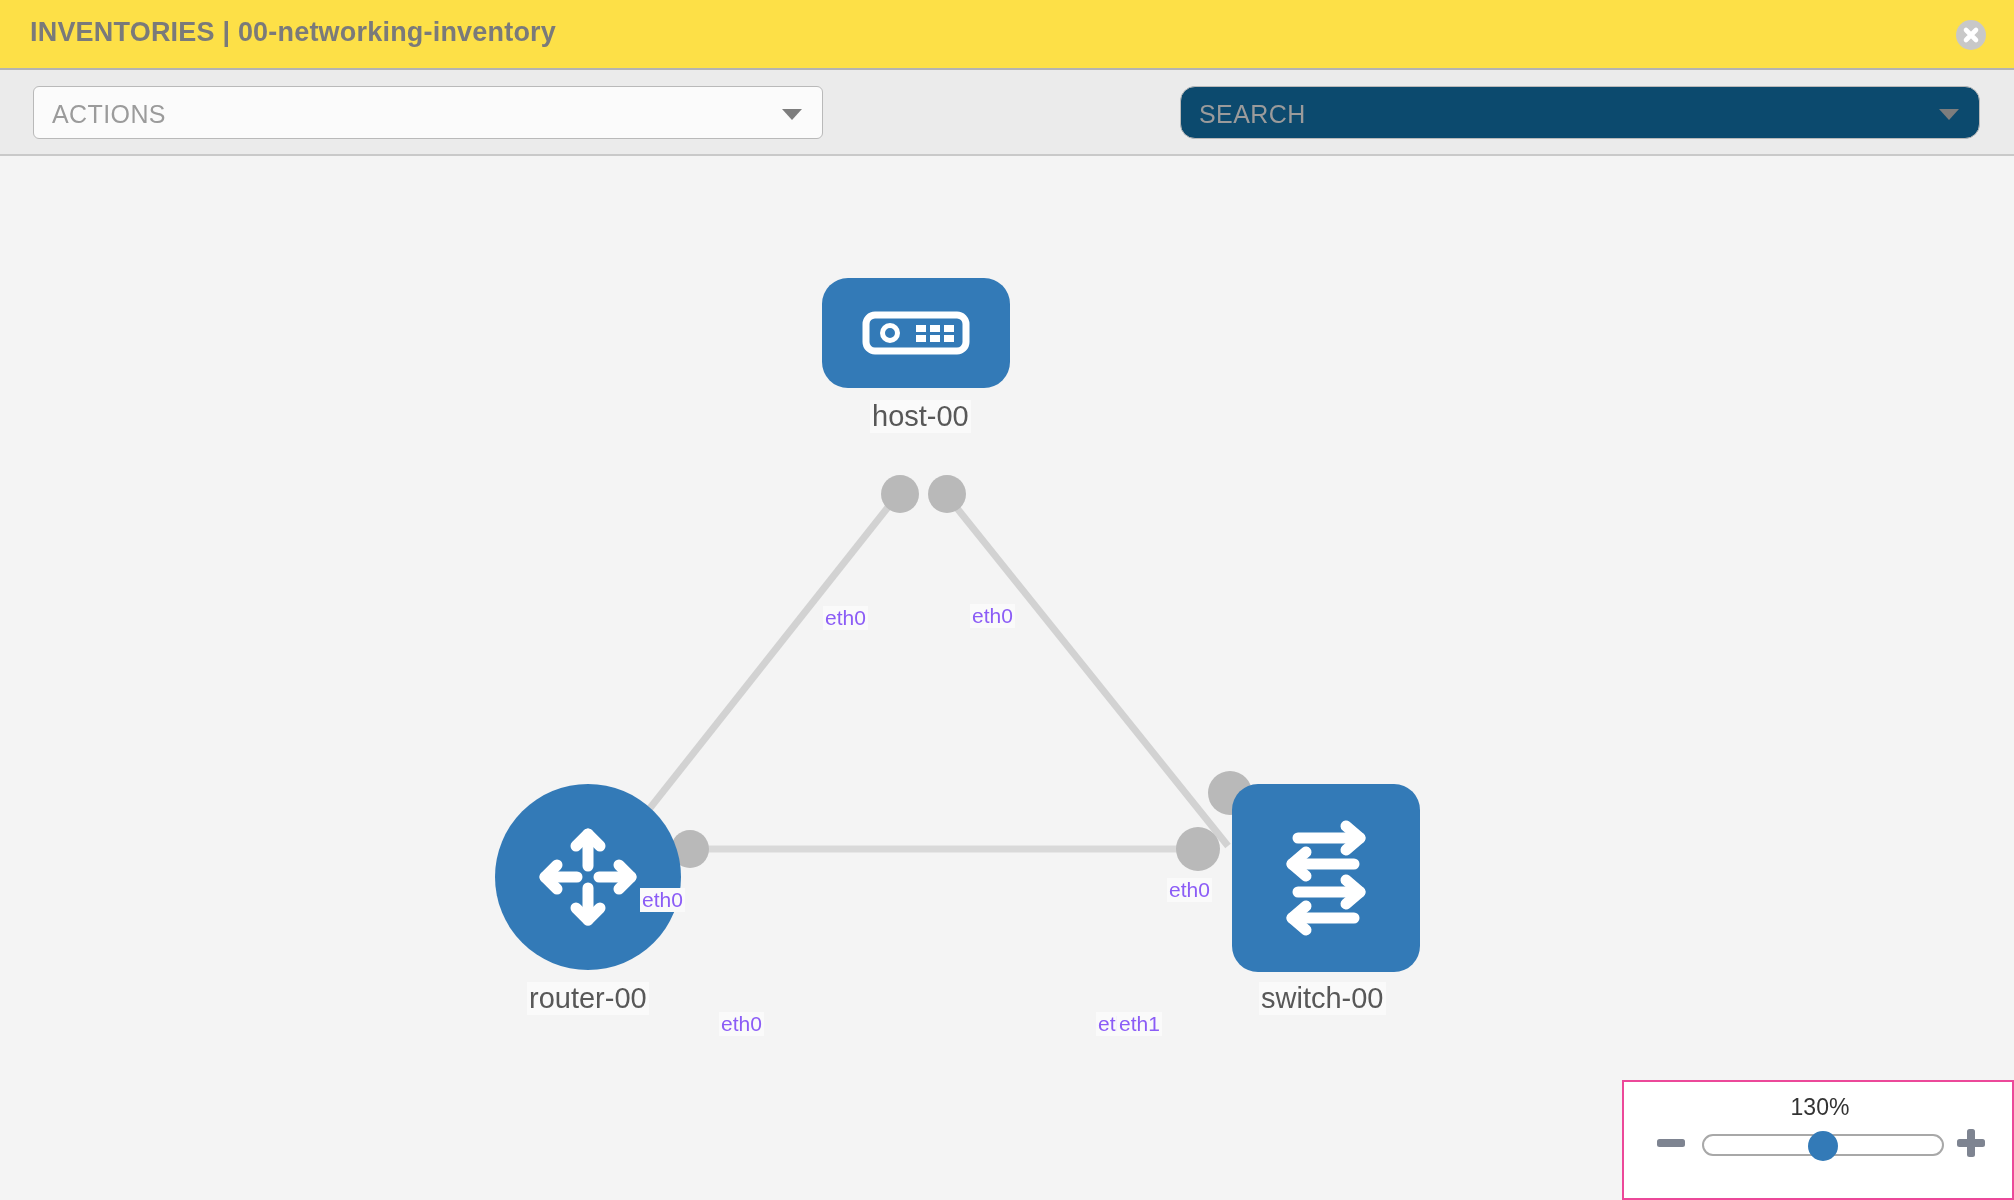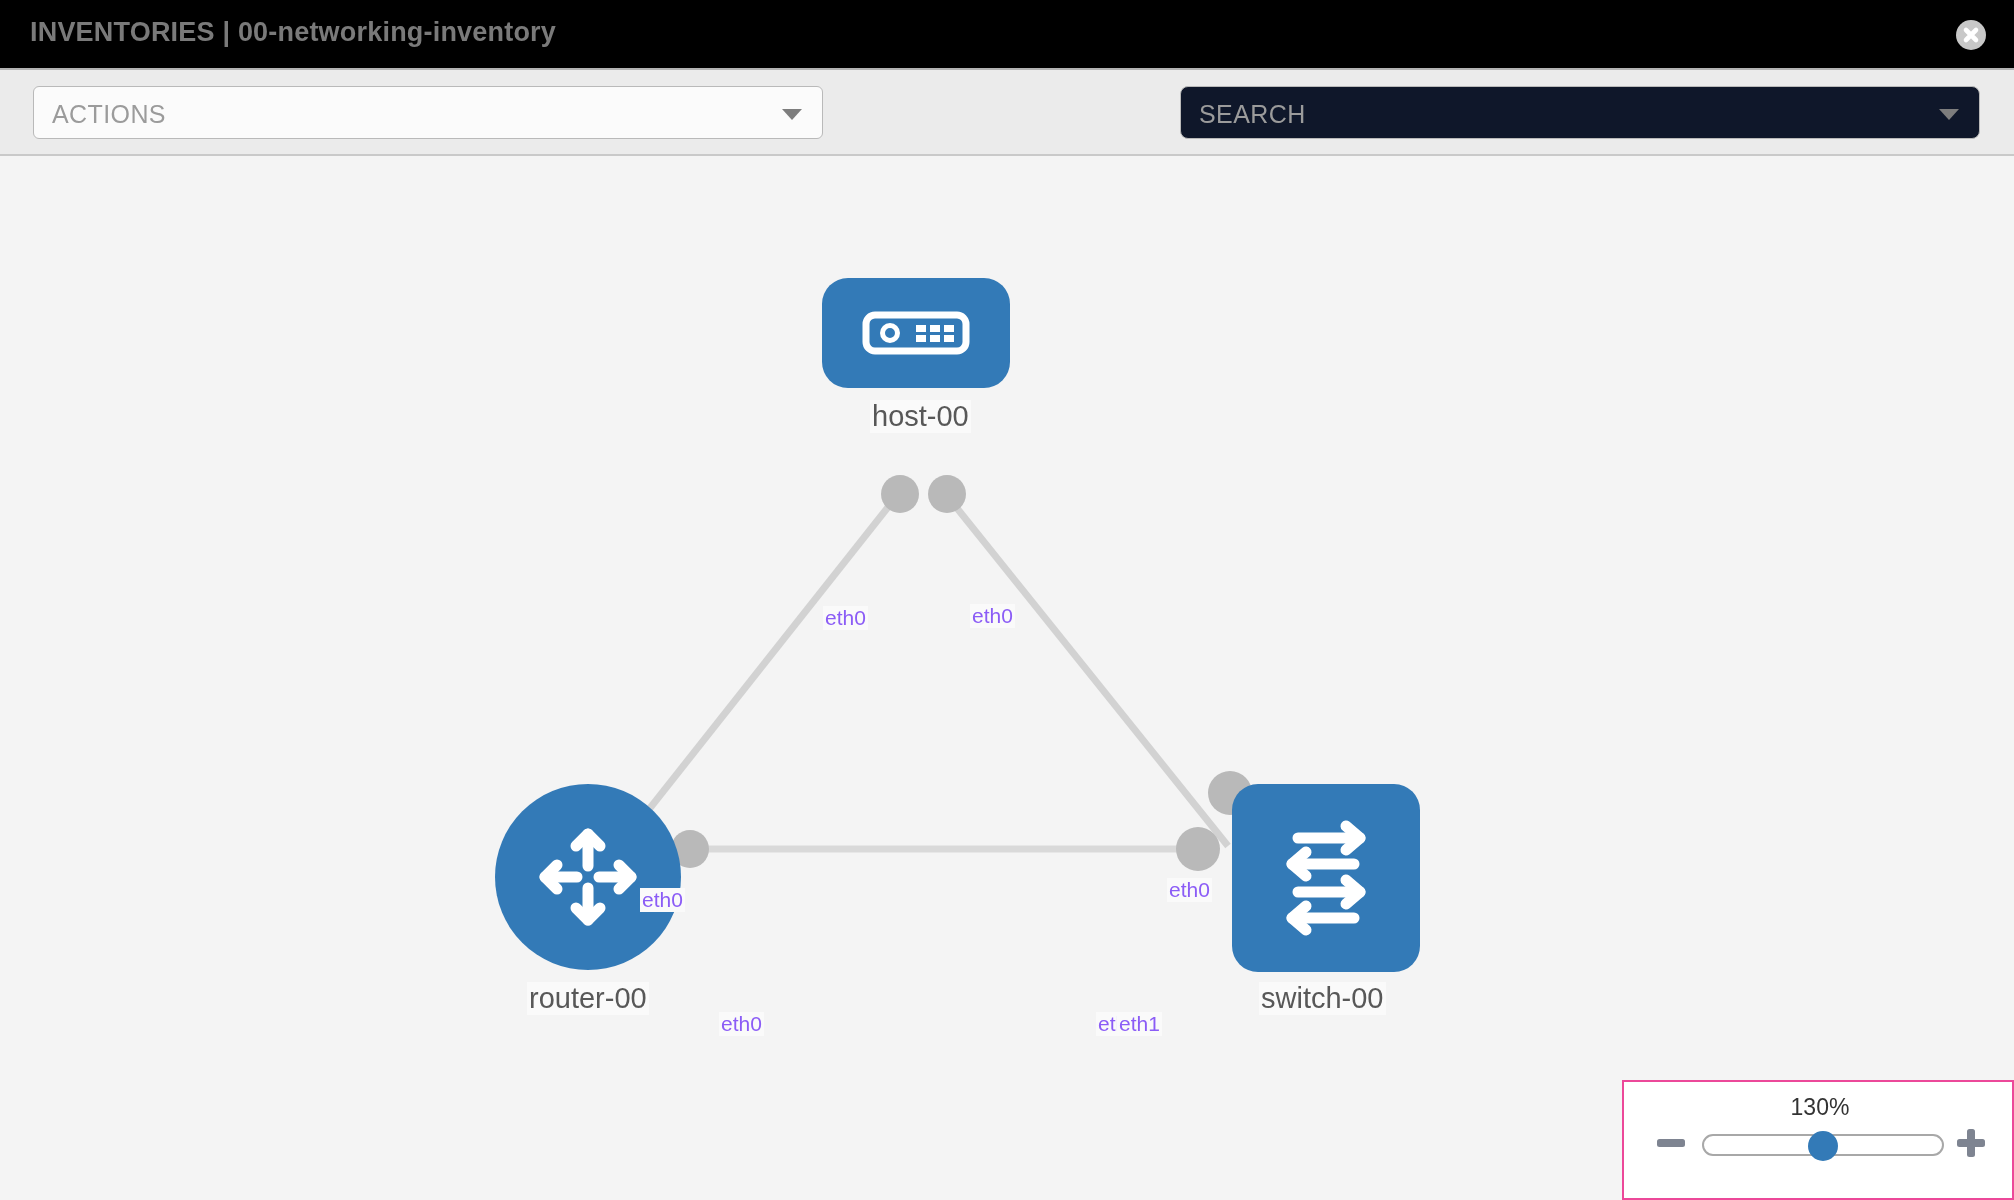--- a/index.html
+++ b/index.html
@@ -18,21 +18,21 @@
     height: 1200px;
     background: #f5f5f5;
   }
 
   
   .header {
     position: absolute;
     left: 0; top: 0;
     width: 2014px;
     height: 68px;
-    background: #000000;
+    background: #fde047;
     box-sizing: border-box;
     padding-left: 26px;
   }
   .header-title {
     position: absolute;
     left: 30px;
     top: 17px;
     font-size: 27px;
     font-weight: bold;
     color: #7a7a7a;
@@ -103,23 +103,23 @@
   }
   .tool-icon.wrench { left: 1046px; }
   .tool-icon.key    { left: 1113px; }
 
   .search-select {
     position: absolute;
     left: 1180px;
     top: 16px;
     width: 800px;
     height: 53px;
-    background: #0f172a;
+    background: #0c4a6e;
     border: 1px solid #b9b9b9;
-    border-radius: 8px;
+    border-radius: 15px;
     box-sizing: border-box;
     cursor: text;
   }
   .search-label {
     position: absolute;
     left: 18px;
     top: 13px;
     font-size: 25px;
     color: #9b9b9b;
     letter-spacing: 0.4px;

